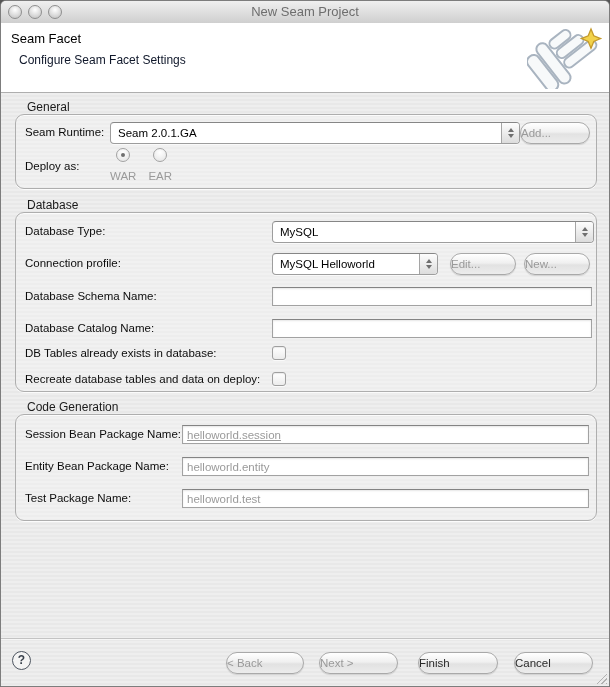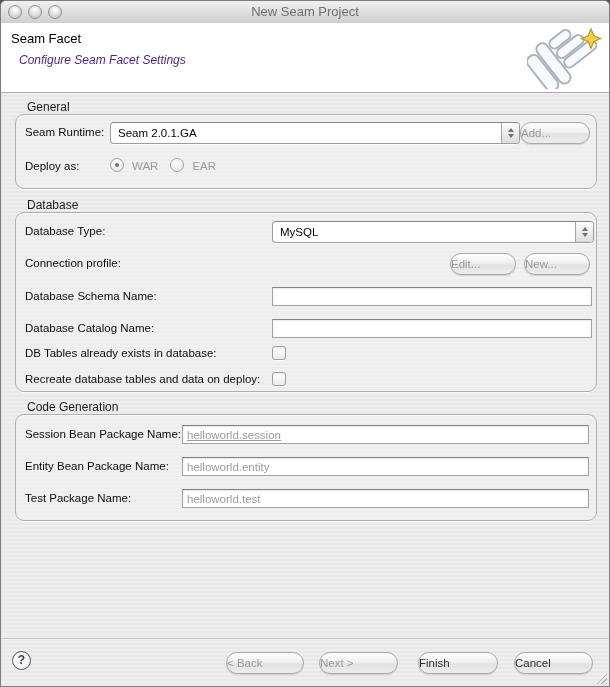--- a/index.html
+++ b/index.html
@@ -28,21 +28,21 @@
     width:14px; height:14px; border-radius:50%;
     border:1px solid #8f8f8f; box-sizing:border-box;
     background:radial-gradient(circle at 50% 32%, #ffffff 0%, #e2e2e2 45%, #bdbdbd 100%);
   }
   
   .header {
     position:absolute; top:22px; left:0; right:0; height:69px;
     background:#ffffff; border-bottom:1px solid #aeaeae;
   }
   .header-title { position:absolute; left:10px; top:8px; font-size:13px; font-weight:normal; color:#000; }
-  .header-subtitle { position:absolute; left:18px; top:30px; font-size:12px; color:#4c1d95;font-style:italic; }
+  .header-subtitle { position:absolute; left:18px; top:30px; font-size:12px; color:#0f172a; }
   .header-icon { position:absolute; right:4px; top:2px; }
   
   .group-label { position:absolute; left:26px; font-size:12px; color:#1a1a1a; }
   .group-box {
     position:absolute; left:14px; width:582px; box-sizing:border-box;
     border:1px solid #aeaeae; border-radius:9px;
     background:rgba(252,252,252,0.25);
     box-shadow:inset 0 1px 0 rgba(255,255,255,0.8), 0 1px 0 rgba(255,255,255,0.8);
   }
   .flabel { position:absolute; font-size:11.5px; color:#0c0c0c; white-space:nowrap; }
@@ -66,21 +66,21 @@
     position:absolute; box-sizing:border-box; height:22px;
     border:1px solid #a9a9a9; border-radius:11px;
     background:linear-gradient(#ffffff,#f0f0f0 45%,#e2e2e2 55%,#ececec);
     font-size:11.5px; line-height:20px;
     box-shadow:0 1px 1px rgba(0,0,0,0.12);
     color:#2b2b2b; cursor:default;
   }
   .pill.disabled { color:#9a9a9a; }
   
   .radio-group { position:absolute; display:flex; gap:12px; align-items:center; height:16px; }
-  .radio-opt { display:flex; align-items:flex-end; gap:8px; }
+  .radio-opt { display:flex; align-items:center; gap:8px;flex-direction:column; }
   .radio {
     position:relative; width:14px; height:14px; border-radius:50%; box-sizing:border-box;
     border:1px solid #a3a3a3; background:radial-gradient(circle at 50% 30%, #ffffff, #e3e3e3);
   }
   .radio.checked::after {
     content:""; position:absolute; left:4px; top:4px; width:4px; height:4px;
     border-radius:50%; background:#6f6f6f;
   }
   .radio-label { font-size:11.5px; color:#9a9a9a; }
   
@@ -179,20 +179,27 @@
     <div class="flabel" style="left:9px; top:12px">Database Type:</div>
     <div class="combo" style="left:256px; top:8px; width:322px">
       <span class="combo-text">MySQL</span>
       <span class="stepper">
           <span class="tri-up"></span>
           <span class="tri-down"></span>
         </span>
     </div>
 
     <div class="flabel" style="left:9px; top:44px">Connection profile:</div>
+    <div class="combo" style="left:256px; top:40px; width:166px">
+      <span class="combo-text">MySQL Helloworld</span>
+      <span class="stepper">
+          <span class="tri-up"></span>
+          <span class="tri-down"></span>
+        </span>
+    </div>
     <div class="pill disabled" style="left:434px; top:40px; width:66px">Edit...</div>
     <div class="pill disabled" style="right:6px; top:40px; width:66px">New...</div>
 
     <div class="flabel" style="left:9px; top:77px">Database Schema Name:</div>
     <input class="tinput" style="left: 256px; top: 74px; width: 320px;" value="">
 
     <div class="flabel" style="left:9px; top:109px">Database Catalog Name:</div>
     <input class="tinput" style="left: 256px; top: 106px; width: 320px;" value="">
 
     <div class="flabel" style="left:9px; top:134px">DB Tables already exists in database:</div>

